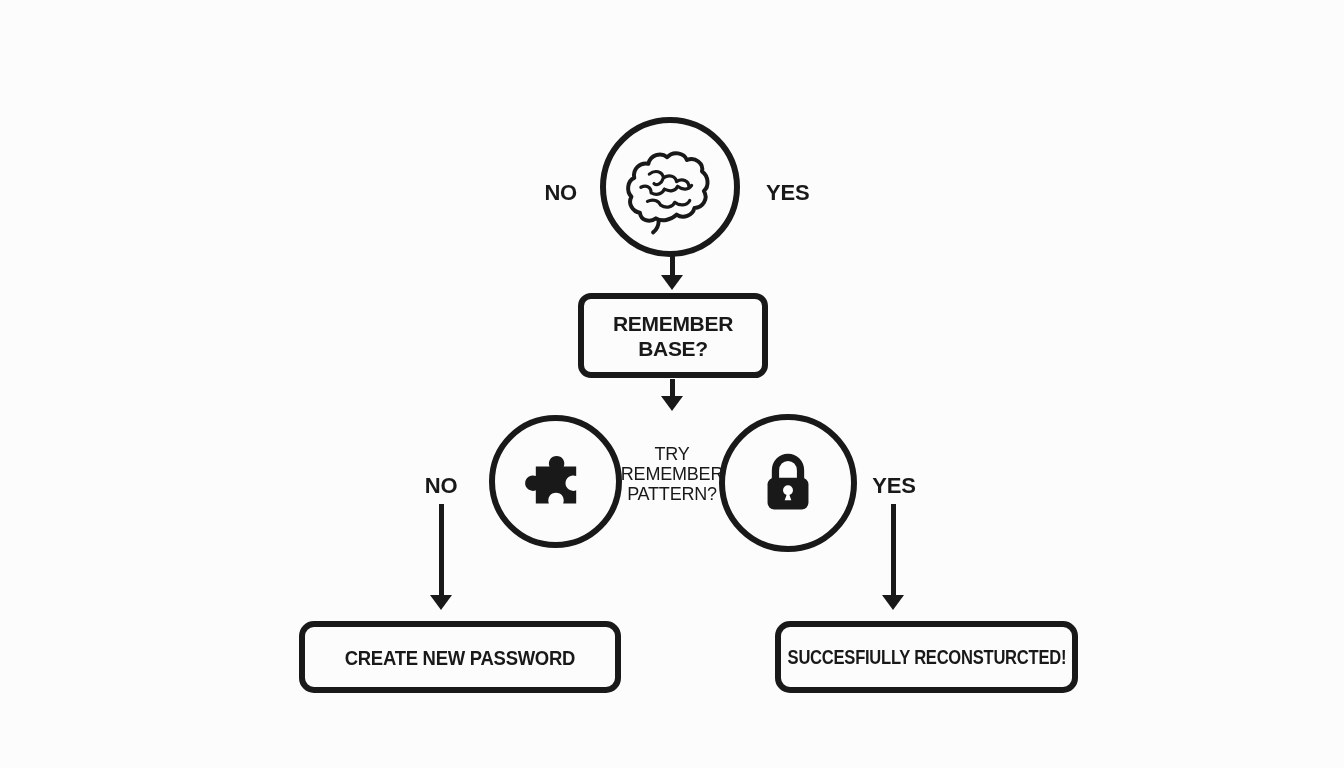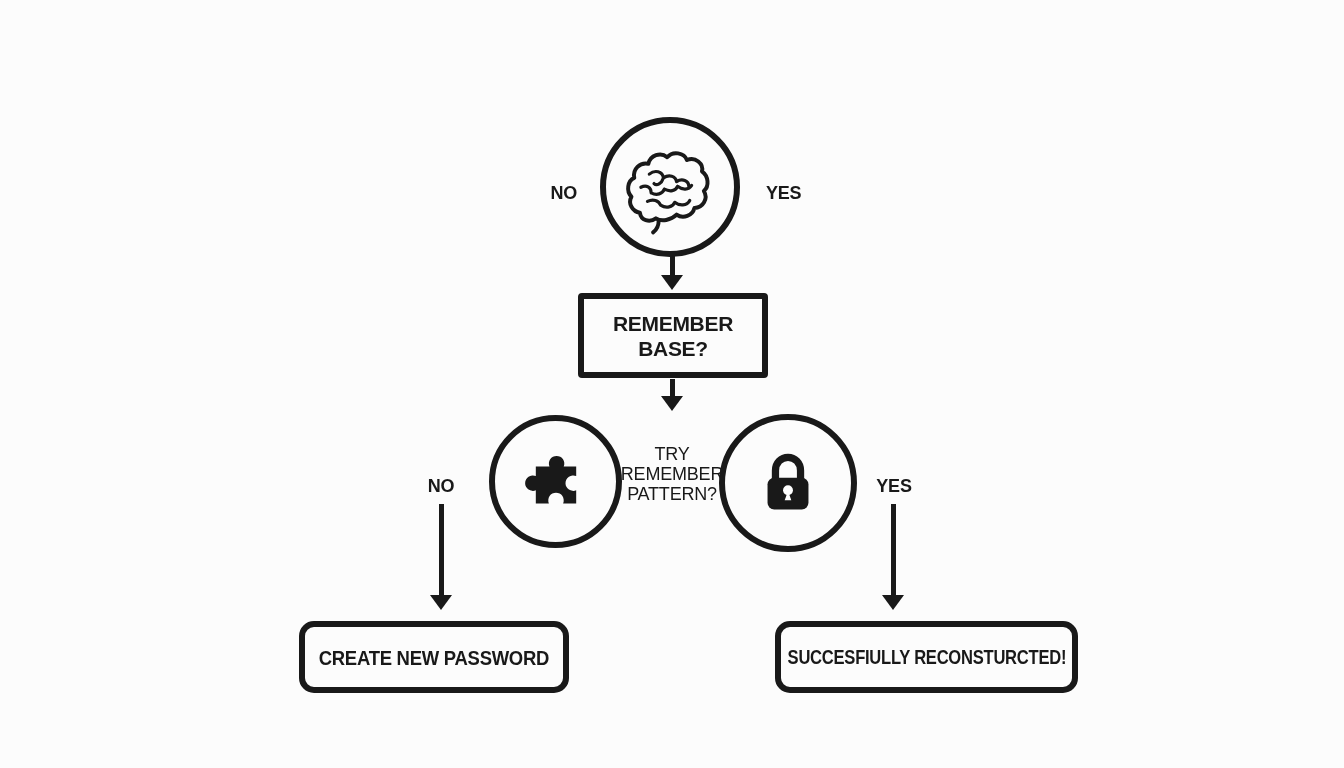--- a/index.html
+++ b/index.html
@@ -63,21 +63,21 @@
     letter-spacing:-0.3px;
   }
   .wrap-2{width:170px;}
   .nowrap{white-space:nowrap;}
   .cond-88{transform:scaleX(0.88);transform-origin:50% 50%;}
   .cond-85{transform:scaleX(0.85);transform-origin:50% 50%;font-size:19.5px;}
   
   .label{
     position:absolute;
     font-weight:700;
-    font-size:18px;
+    font-size:22px;
     line-height:24px;
     letter-spacing:-0.2px;
   }
   .q-text{
     position:absolute;
     font-weight:400;
     font-size:18px;
     line-height:20px;
     text-align:center;
     letter-spacing:-0.2px;
@@ -123,21 +123,21 @@
   </div>
 
   <div class="label" style="left:527px;top:181px;width:50px;text-align:right;">NO</div>
   <div class="label" style="left:766px;top:181px;width:60px;text-align:left;">YES</div>
 
   <div class="arrow" style="left:661px;top:256px;height:34px;">
     <div class="shaft"></div>
       <div class="head"></div>
   </div>
 
-  <div class="flow-box" style="left:578px;top:293px;width:190px;height:85px;border-radius:4px;">
+  <div class="flow-box" style="left:578px;top:293px;width:190px;height:85px;border-radius:13px;">
     <div class="box-text wrap-2">REMEMBER BASE?</div>
   </div>
 
   <div class="arrow" style="left:661px;top:379px;height:32px;">
     <div class="shaft"></div>
       <div class="head"></div>
   </div>
 
   <div class="node-circle" style="left:489px;top:415px;width:133px;height:133px;">
     <span>
@@ -166,21 +166,21 @@
   <div class="arrow" style="left:430px;top:504px;height:106px;">
     <div class="shaft"></div>
       <div class="head"></div>
   </div>
 
   <div class="arrow" style="left:882px;top:504px;height:106px;">
     <div class="shaft"></div>
       <div class="head"></div>
   </div>
 
-  <div class="flow-box" style="left:299px;top:621px;width:270px;height:72px;">
+  <div class="flow-box" style="left:299px;top:621px;width:322px;height:72px;">
     <div class="box-text nowrap cond-88">CREATE NEW PASSWORD</div>
   </div>
 
   <div class="flow-box" style="left:752px;top:621px;width:303px;height:72px;margin-left:23px;">
     <div class="box-text nowrap cond-85">SUCCESFIULLY RECONSTURCTED!</div>
   </div>
 
 </div>
 
 </body></html>

